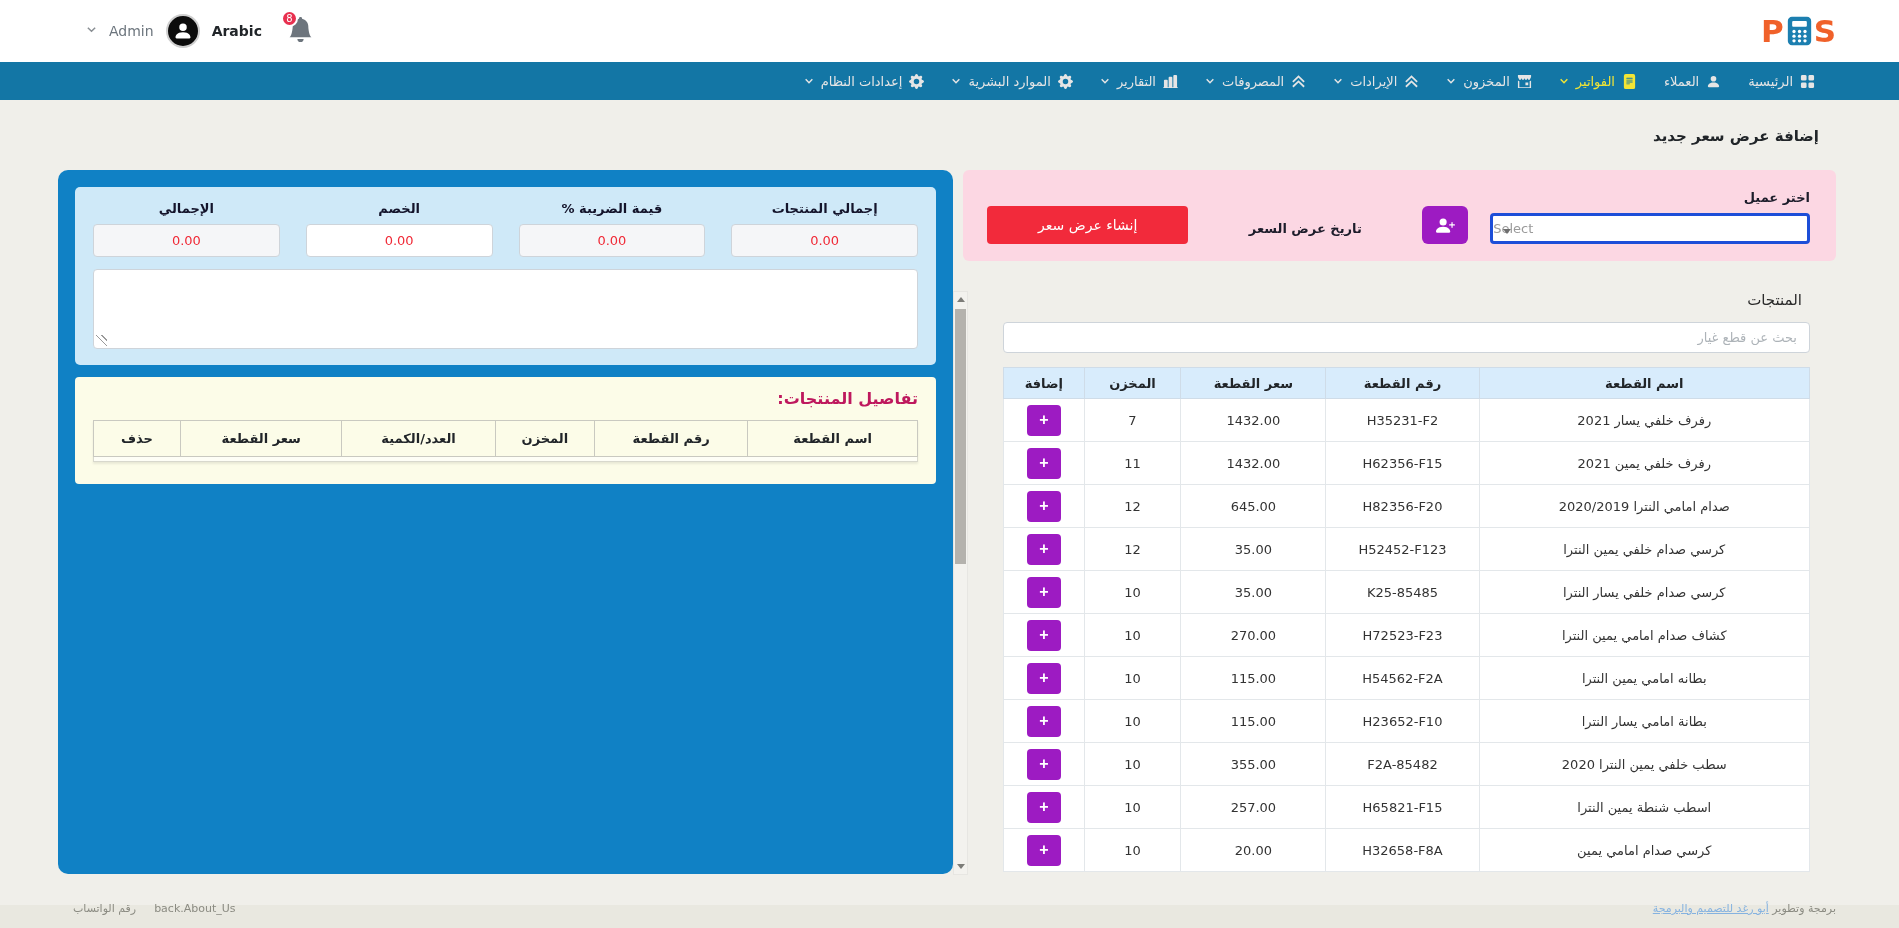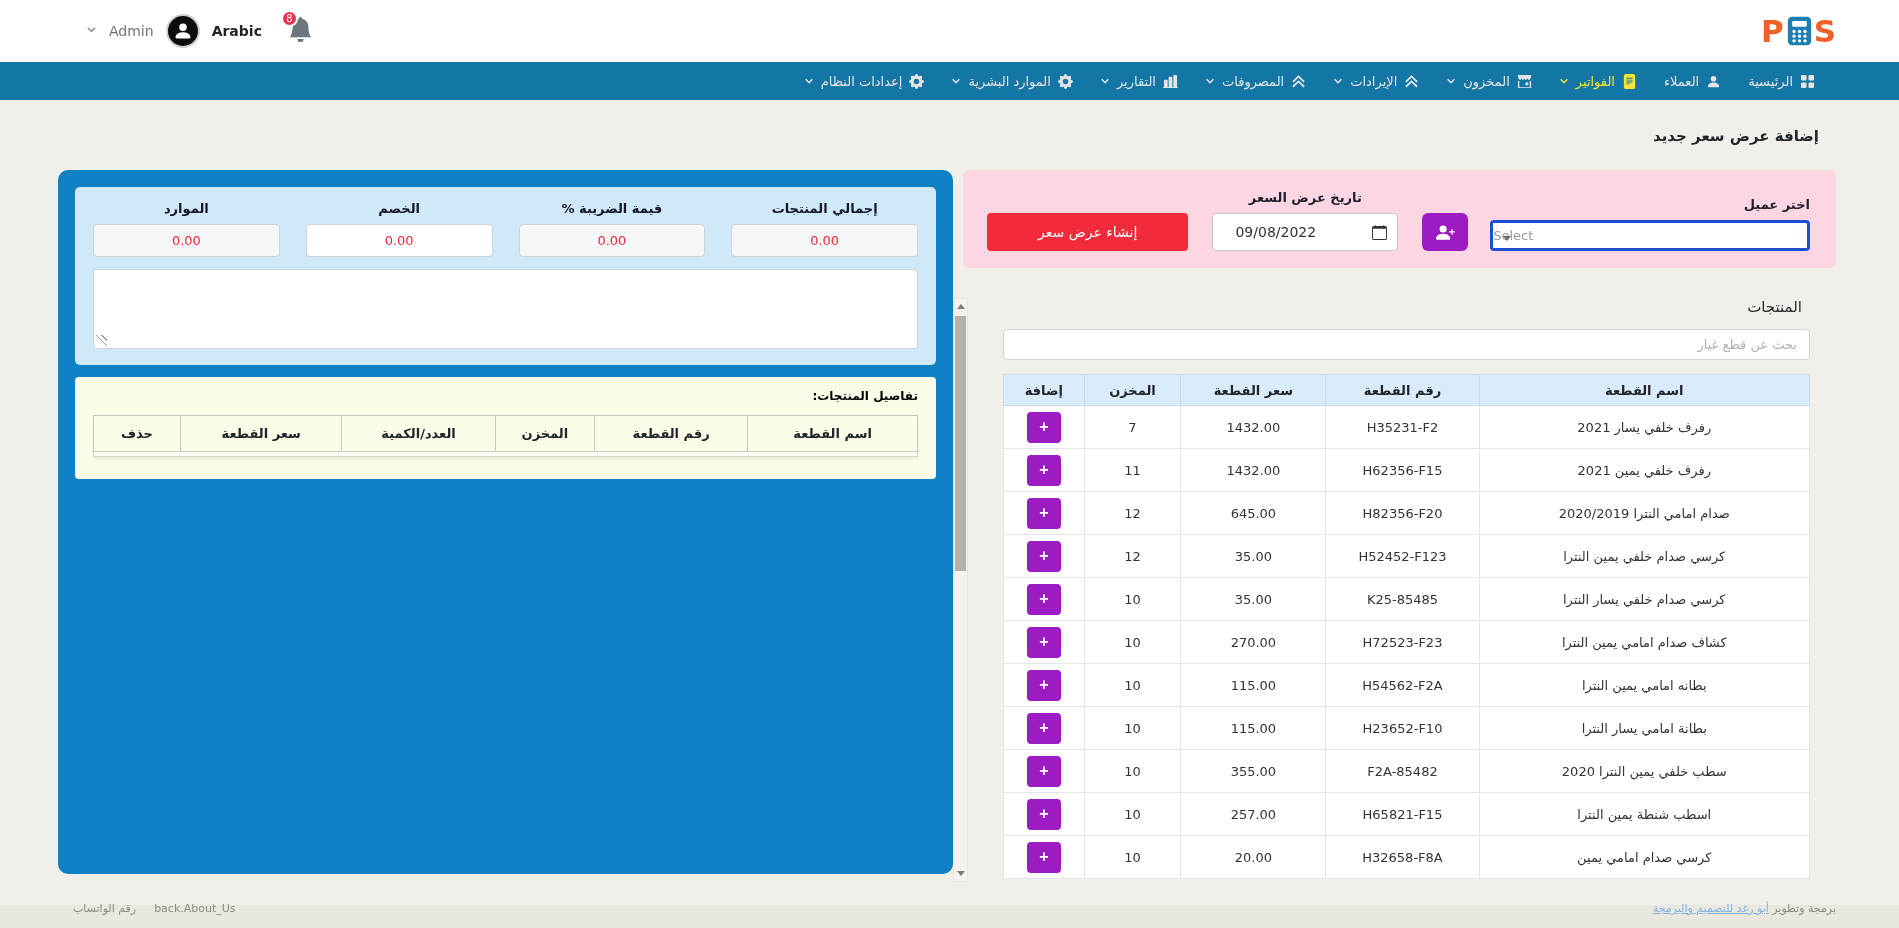--- a/index.html
+++ b/index.html
@@ -110,21 +110,21 @@
   .field-input { height:33px; background:#f5f6f8; border:1px solid #ced4da;
     border-radius:4px; display:flex; align-items:center; justify-content:center;
     color:#f02936; font-size:13px; }
   .field-input.editable { background:#ffffff; }
   .note-area { position:relative; margin-top:12px; height:80px; background:#fff;
     border:1px solid #ced4da; border-radius:4px; }
   .resize-handle { position:absolute; left:2px; bottom:2px; width:11px; height:11px;
     background:linear-gradient(45deg,transparent 0 46%,#9a9a9a 46% 54%,transparent 54% 72%,#9a9a9a 72% 80%,transparent 80%); }
   .yellow-panel { margin-top:12px; background:#fcfce8; border-radius:4px;
     padding:12px 18px 22px; }
-  .details-title { font-size:12px; font-weight:700; color:#000000; }
+  .details-title { font-size:16px; font-weight:700; color:#be185d; }
   .details-table { width:100%; border-collapse:collapse; margin-top:12px;
     box-shadow:0 2px 2px rgba(0,0,0,.08); }
   .details-table th { border:1px solid #c9c9c0; height:36px; font-size:13px;
     font-weight:700; color:#212529; background:#fcfce8; }
   .details-table td.empty-strip { height:5px; background:#fefef6; border:1px solid #d8d8cd; }
 
   
   .footer { direction:ltr; position:fixed; left:0; bottom:0; width:1899px; height:23px;
     background:#e9e8e0; display:flex; align-items:center; padding:0 63px 16px 73px;
     font-size:11px; color:#8b8b82; }
@@ -305,26 +305,20 @@
         </div>
       </div>
       <button class="person-btn">
         <svg viewBox="0 0 16 16">
             <path d="M1 14s-1 0-1-1 1-4 6-4 6 3 6 4-1 1-1 1H1zm5-6a3 3 0 1 0 0-6 3 3 0 0 0 0 6z"></path>
             <path d="M13.5 5a.5.5 0 0 1 .5.5V7h1.5a.5.5 0 0 1 0 1H14v1.5a.5.5 0 0 1-1 0V8h-1.5a.5.5 0 0 1 0-1H13V5.5a.5.5 0 0 1 .5-.5z"></path>
           </svg>
       </button>
       <div class="date-group">
         <div class="form-label">تاريخ عرض السعر</div>
-        <div class="date-box">
-          <span class="date-text">09/08/2022</span>
-          <svg viewBox="0 0 16 16">
-              <path d="M3.5 0a.5.5 0 0 1 .5.5V1h8V.5a.5.5 0 0 1 1 0V1h1a2 2 0 0 1 2 2v11a2 2 0 0 1-2 2H2a2 2 0 0 1-2-2V3a2 2 0 0 1 2-2h1V.5a.5.5 0 0 1 .5-.5zM1 4v10a1 1 0 0 0 1 1h12a1 1 0 0 0 1-1V4H1z"></path>
-            </svg>
-        </div>
       </div>
       <button class="create-btn">إنشاء عرض سعر</button>
     </section>
 
     <section class="products-block">
       <div class="v-scroll">
         <span class="sb-arrow up">
             <span class="tri-up"></span>
           </span>
         <span class="sb-thumb"></span>
@@ -460,21 +454,21 @@
               <span>0.00</span>
             </div>
           </div>
           <div class="field">
             <span class="form-label">الخصم</span>
             <div class="field-input editable">
               <span>0.00</span>
             </div>
           </div>
           <div class="field">
-            <span class="form-label">الموارد</span>
+            <span class="form-label">الإجمالي</span>
             <div class="field-input">
               <span>0.00</span>
             </div>
           </div>
         </div>
         <div class="note-area">
           <span class="resize-handle"></span>
         </div>
       </div>
 

